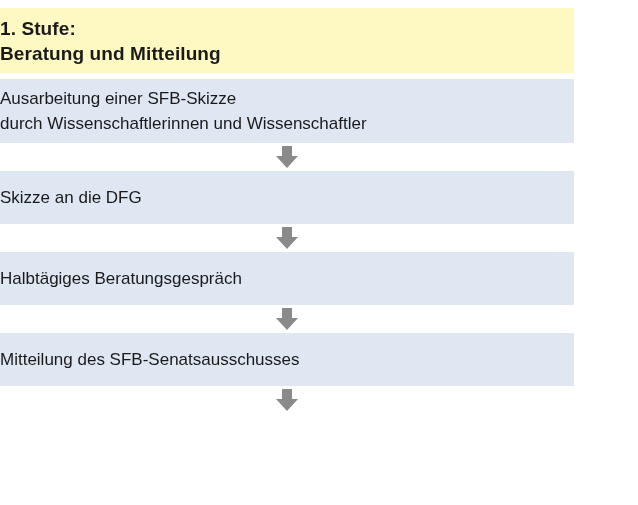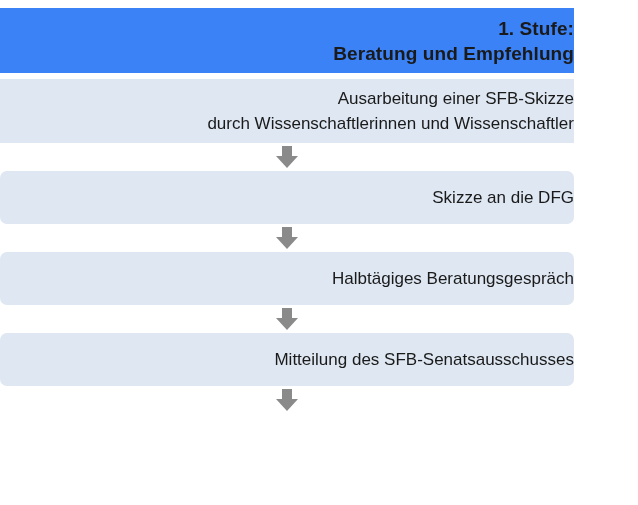--- a/index.html
+++ b/index.html
@@ -16,53 +16,52 @@
   }
   .flow {
     width: 638px;
     height: 505px;
     display: flex;
     flex-direction: column;
     align-items: stretch;
     box-sizing: border-box;
   }
   .header-box {
-    background: #3b82f6;
+    background: #fef9c3;
     margin: 0 64px 0 0;
     width: 574px;
     height: 65px;
     display: flex;
     flex-direction: column;
-    align-items: flex-end;
+    align-items: flex-start;
     justify-content: center;
     box-sizing: border-box;
   }
   .header-line {
     font-size: 19px;
     font-weight: bold;
     line-height: 25px;
     text-align: center;
     letter-spacing: 0.1px;
   }
   .step-box {
     background: #dee7f2;
     width: 574px;
     box-sizing: border-box;
     display: flex;
     flex-direction: column;
-    align-items: flex-end;
+    align-items: flex-start;
     justify-content: center;
     text-align: center;
   }
   .step-box.two-line {
     height: 64px;
   }
   .step-box.one-line {
     height: 53px;
-    border-radius: 7px;
   }
   .step-line {
     font-size: 17px;
     line-height: 25px;
     color: #1a1a1a;
     text-align: center;
   }
   .arrow-wrap {
     width: 574px;
     height: 28px;
@@ -104,21 +103,21 @@
 </style>
 </head>
 <body>
 
 <div class="flow">
 
   <div class="spacer-top"></div>
 
   <div class="header-box">
     <div class="header-line">1. Stufe:</div>
-    <div class="header-line">Beratung und Empfehlung</div>
+    <div class="header-line">Beratung und Mitteilung</div>
   </div>
 
   <div class="gap-small"></div>
 
   <div class="step-box two-line">
     <div class="step-line">Ausarbeitung einer SFB-Skizze</div>
     <div class="step-line">durch Wissenschaftlerinnen und Wissenschaftler</div>
   </div>
 
   <div class="arrow-wrap">

